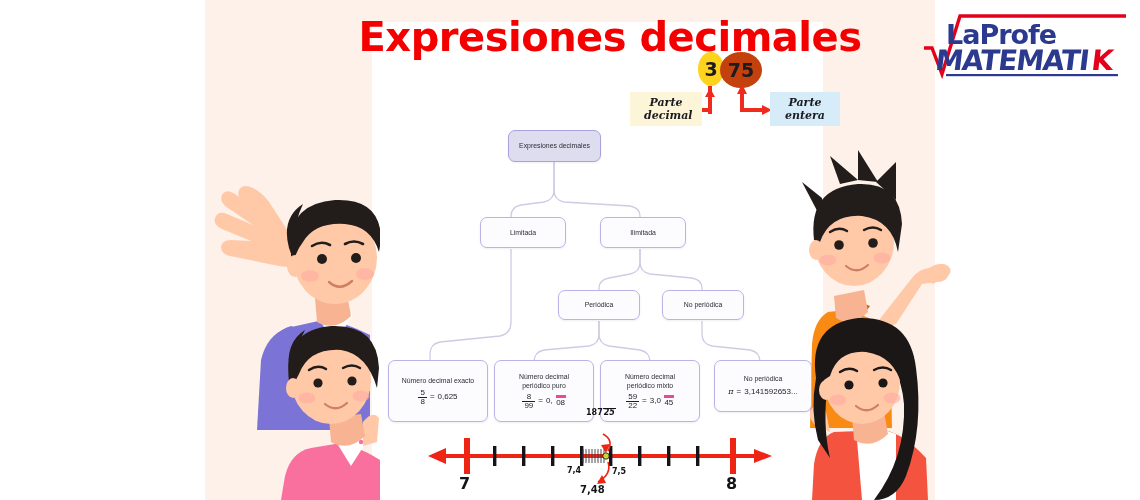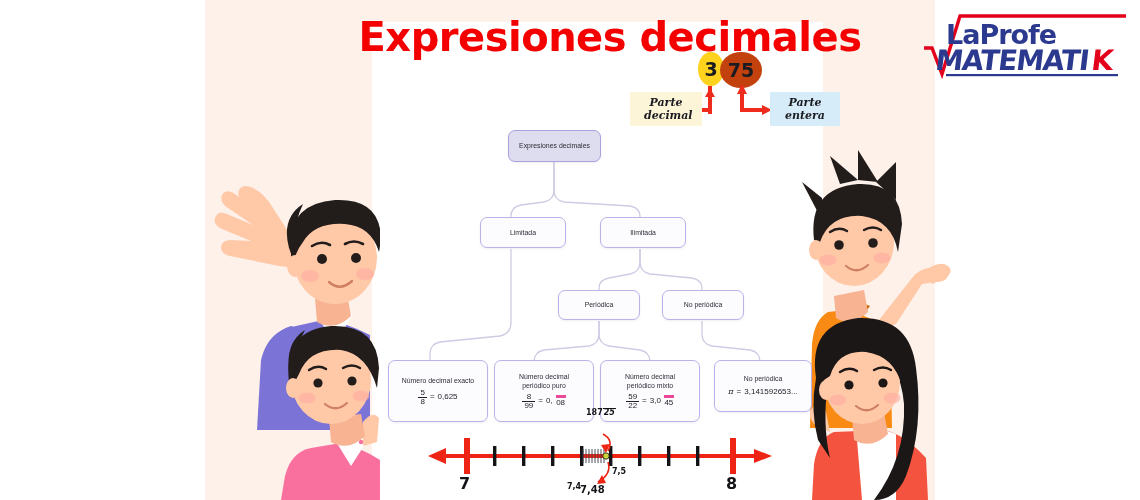--- a/index.html
+++ b/index.html
@@ -390,18 +390,18 @@
     </svg>
 
     <div class="nl-frac" style="left:166px; top:-4px;">
       <span>187</span>
       <span class="den">25</span>
     </div>
 
     <div class="endlabel" style="left:39px;  top:62px;">7</div>
     <div class="endlabel" style="left:306px; top:62px;">8</div>
 
-    <div class="nl-text" style="left:147px; top:70px;">7,4</div>
+    <div class="nl-text" style="left:147px; top:54px;">7,4</div>
     <div class="nl-text" style="left:192px; top:55px;">7,5</div>
     <div class="nl-text" style="left:160px; top:72px; font-size:10px;">7,48</div>
   </div>
 
 </div>
 
 </body></html>

